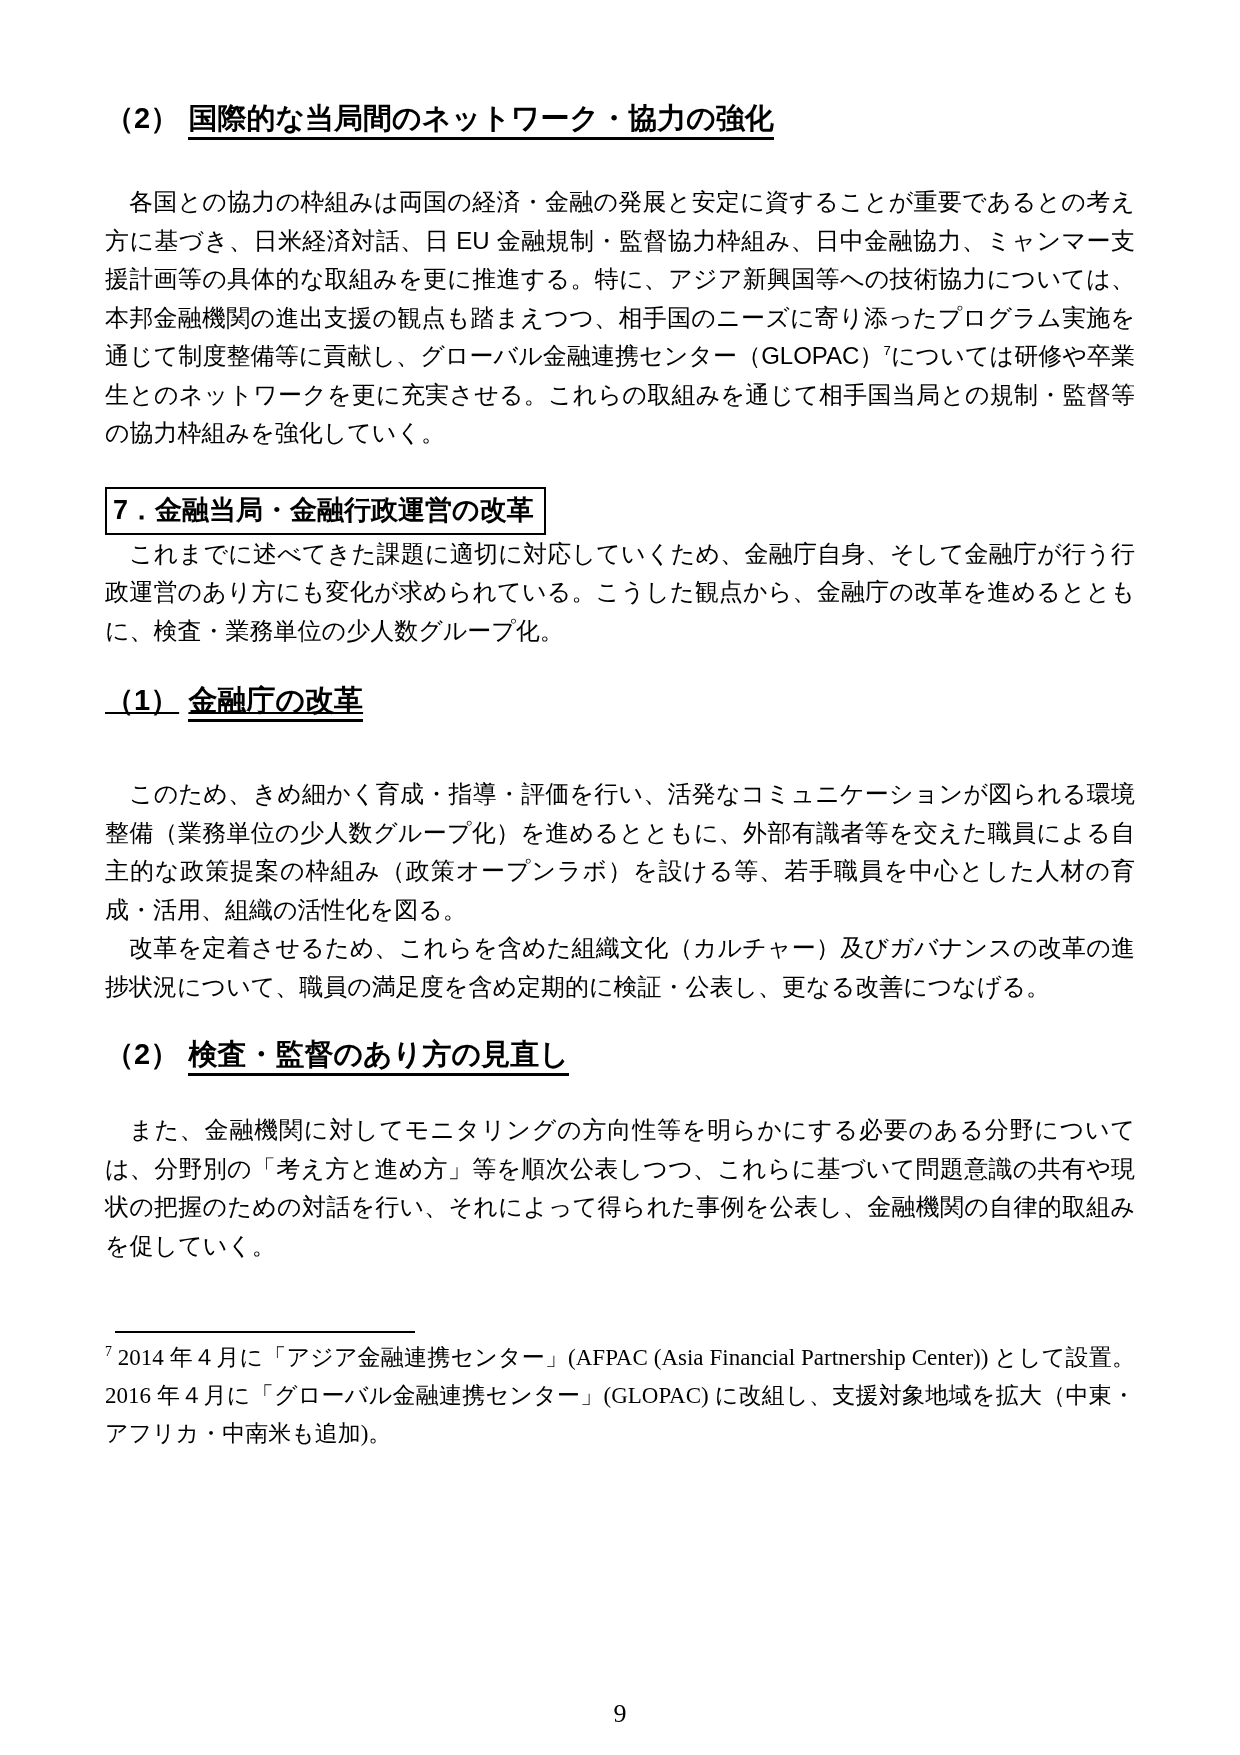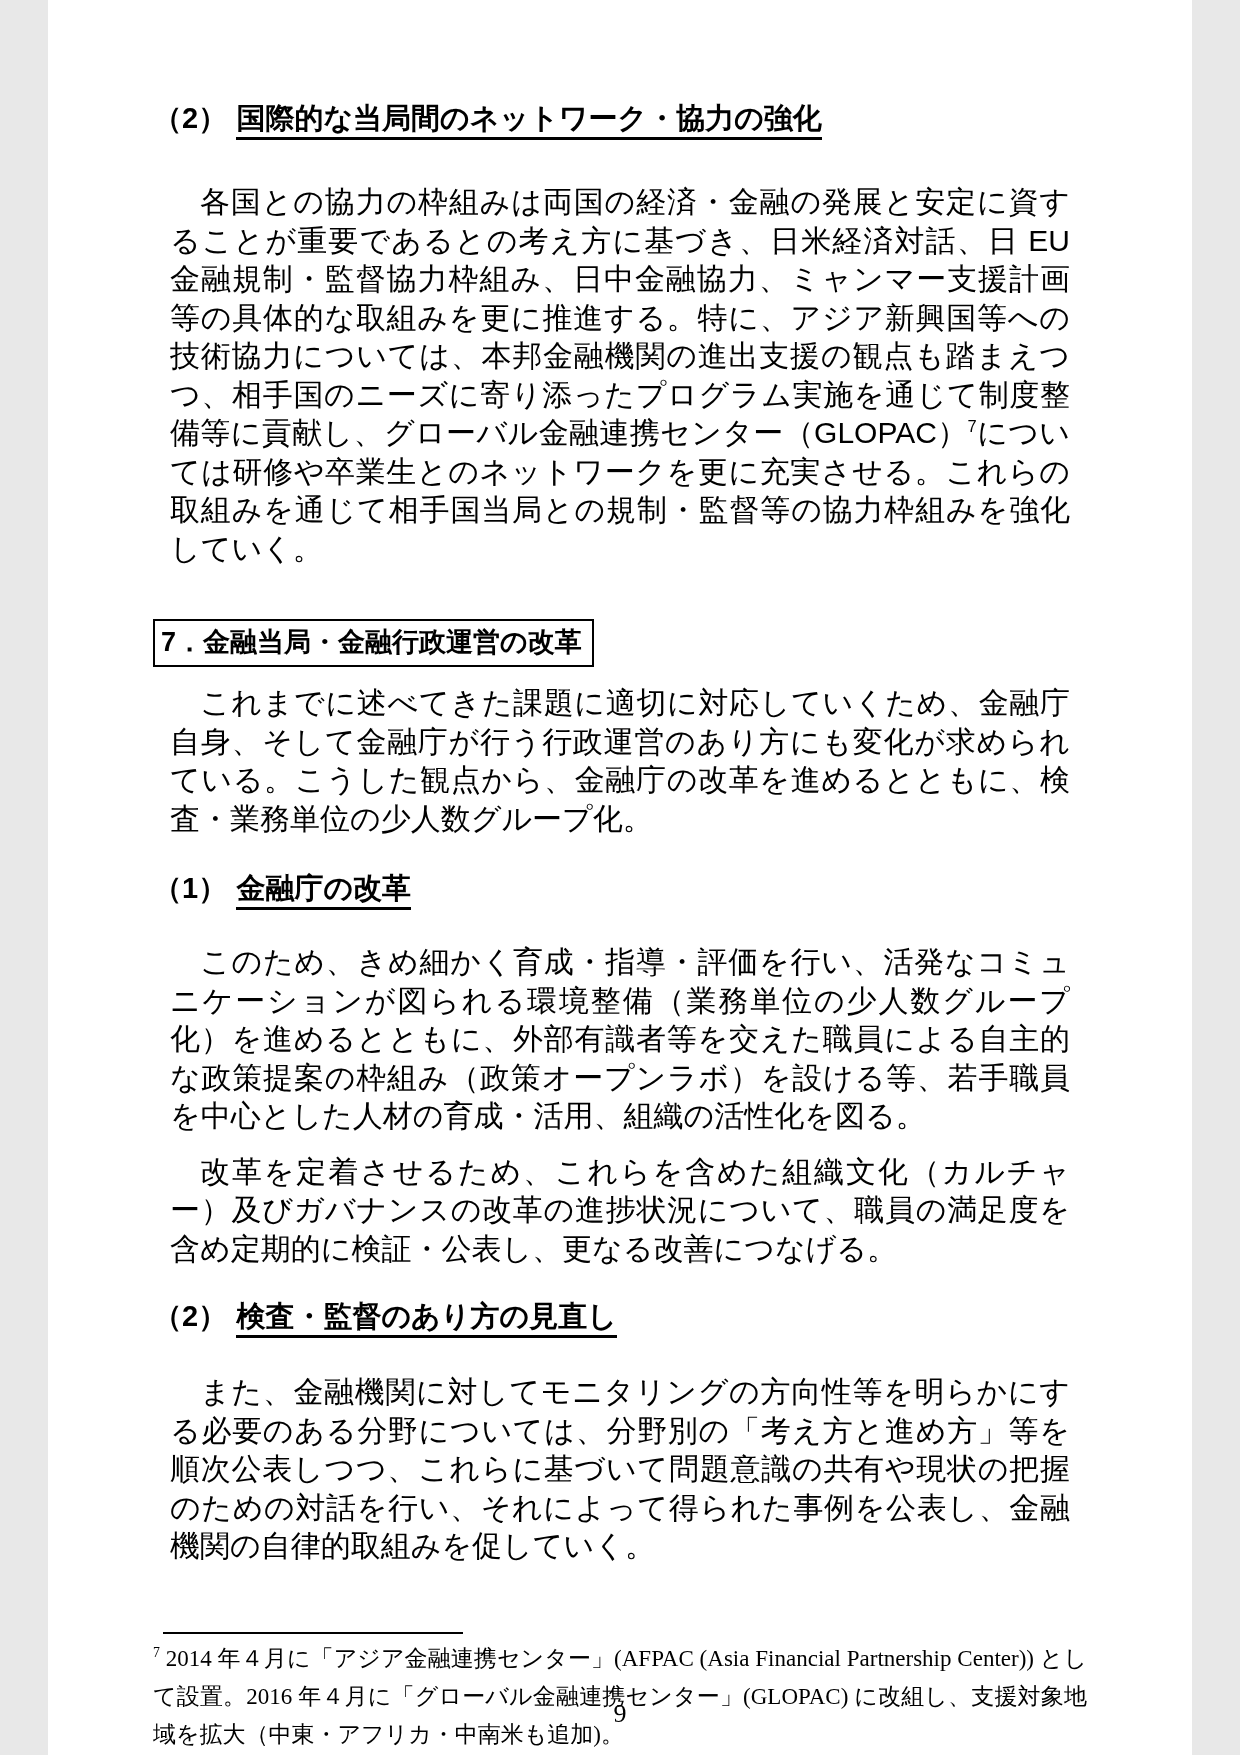--- a/index.html
+++ b/index.html
@@ -1,53 +1,53 @@
 <!DOCTYPE html>
 <html lang="ja"><head>
 <meta charset="utf-8">
 <style>
   html, body { margin:0; padding:0; background:#e8e8e8; }
   .page {
     position:relative;
-    width:1144px; height:1755px;
+    width:1240px; height:1755px;
     margin:0 auto;
     background:#ffffff;
     color:#000000;
     box-sizing:border-box;
     padding:98px 105px 0 105px;
     font-family:"Liberation Sans","DejaVu Sans",sans-serif;
     overflow:hidden;
   }
   .h-sec {
     font-size:29px; font-weight:bold;
     line-height:41px;
     margin:0 0 44px 0;
   }
   .h-sec .h-prefix { margin-right:0.32em; }
   .h-sec .h-title { border-bottom:3px solid #000; padding-bottom:3px; }
   p.body {
-    font-size:30px; line-height:38.5px;
+    font-size:24px; line-height:38.5px;
     text-align:justify; text-justify:inter-ideograph;
     text-indent:1em;
-    margin:17px;
+    margin:0;
   }
   p.body sup {
     font-size:0.55em; line-height:0;
     vertical-align:super;
   }
   .boxed-heading {
     display:inline-block;
     border:2px solid #000;
     font-size:27px; font-weight:bold;
     line-height:38px;
     padding:2px 10px 4px 6px;
     margin:34px 0 0 0;
   }
   .mt-box-after { margin-top:26px; }
-  .h-sub1 { margin-top:30px; margin-bottom:34px; }
+  .h-sub1 { margin-top:30px; margin-bottom:54px;text-decoration:underline; }
   .h-sub2 { margin-top:28px; margin-bottom:36px; }
   .fn-sep {
     width:300px; height:0;
     border-top:2px solid #000;
     margin:66px 0 6px 10px;
   }
   .footnote {
     font-family:"Liberation Serif","DejaVu Serif",serif;
     font-size:23px; line-height:38px;
     text-align:justify; text-justify:inter-ideograph;

